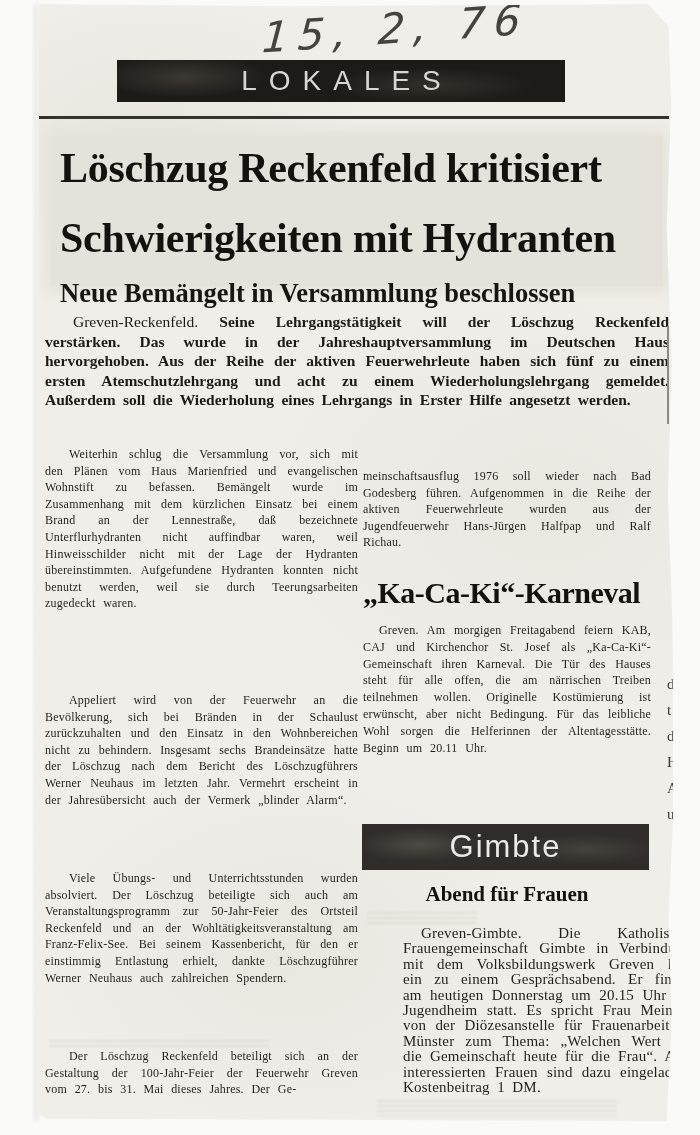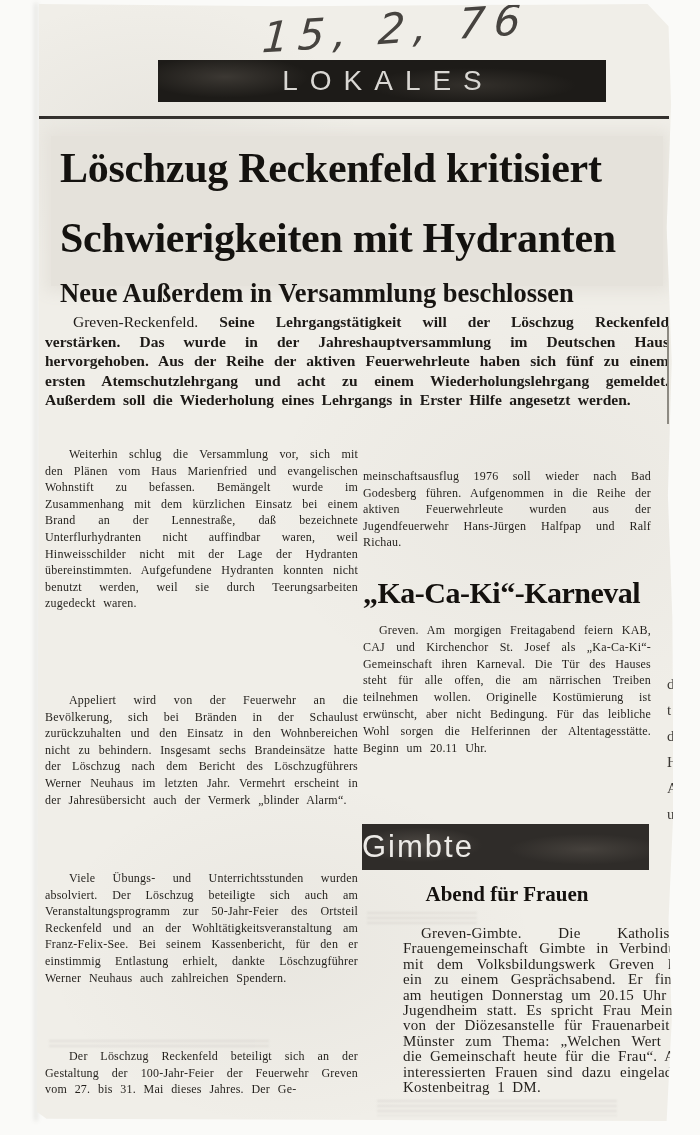--- a/index.html
+++ b/index.html
@@ -26,21 +26,21 @@
     font-family:"DejaVu Sans",sans-serif;font-style:italic;
     font-size:42px;color:#46433f;letter-spacing:9px;
     transform:rotate(-4deg) skewX(-8deg);white-space:nowrap;
   }
   .lokales-bar{
     position:absolute;left:80px;top:56px;width:448px;height:42px;
     background:#1d1b18;
     background-image:
       radial-gradient(ellipse 120px 30px at 15% 40%, rgba(140,132,122,0.28), transparent 70%),
       radial-gradient(ellipse 150px 25px at 70% 60%, rgba(130,122,112,0.22), transparent 70%);
-    display:flex;align-items:center;justify-content:center;margin-left:41px;
+    display:flex;align-items:center;justify-content:center;
   }
   .lokales-bar span{
     font-family:"Liberation Sans","DejaVu Sans",sans-serif;
     font-size:28px;color:#d9d7d3;letter-spacing:12px;padding-left:12px;font-weight:400;
   }
   .toprule{position:absolute;left:2px;top:112px;width:630px;height:3px;background:#2e2b28;}
   .headline-shade{
     position:absolute;left:14px;top:132px;width:612px;height:150px;
     background:#e5e2db;box-shadow:0 0 14px 6px #e5e2db;
   }
@@ -71,21 +71,21 @@
     position:absolute;left:326px;top:572px;width:288px;margin:0;
     font-size:30px;font-weight:700;color:#14110e;letter-spacing:-0.5px;white-space:nowrap;
   }
   .kk-body{top:618px;text-indent:16px;line-height:16.8px;}
   .gimbte-bar{
     position:absolute;left:325px;top:820px;width:287px;height:46px;
     background:#2f2c29;
     background-image:
       radial-gradient(ellipse 90px 25px at 20% 45%, rgba(150,142,132,0.30), transparent 70%),
       radial-gradient(ellipse 110px 22px at 78% 55%, rgba(140,132,122,0.24), transparent 70%);
-    display:flex;align-items:center;
+    display:flex;align-items:center;justify-content:center;
   }
   .gimbte-bar span{
     font-family:"Liberation Sans","DejaVu Sans",sans-serif;
     font-size:31px;color:#eceae6;letter-spacing:2px;font-weight:400;
   }
   .abend-head{
     position:absolute;left:326px;top:878px;width:288px;margin:0;
     font-size:21px;font-weight:700;color:#14110e;text-align:center;white-space:nowrap;
   }
   .gb-body{top:922px;text-indent:18px;font-size:15px;line-height:15.4px;word-spacing:3.5px;margin-left:40px;}
@@ -115,21 +115,21 @@
   <div class="lokales-bar">
     <span>LOKALES</span>
   </div>
 
   <div class="toprule"></div>
 
   <div class="headline-shade"></div>
 
   <div class="headline hl2">Schwierigkeiten mit Hydranten</div>
   <div class="headline hl1">Löschzug Reckenfeld kritisiert</div>
-  <div class="subhead">Neue Außerdem in Versammlung beschlossen</div>
+  <div class="subhead">Neue Bemängelt in Versammlung beschlossen</div>
 
   <p class="lead"><b class="loc">Greven-Reckenfeld.</b> <span>Seine Lehrgangstätigkeit will der Löschzug Reckenfeld verstärken. Das wurde in der Jahreshauptversammlung im Deutschen Haus hervorgehoben. Aus der Reihe der aktiven Feuerwehrleute haben sich fünf zu einem ersten Atemschutzlehrgang und acht zu einem Wiederholungslehrgang gemeldet. Außerdem soll die Wiederholung eines Lehrgangs in Erster Hilfe angesetzt werden.</span></p>
 
   <p class="bodytext p1">Weiterhin schlug die Versammlung vor, sich mit den Plänen vom Haus Marienfried und evangelischen Wohnstift zu befassen. Bemängelt wurde im Zusammenhang mit dem kürzlichen Einsatz bei einem Brand an der Lennestraße, daß bezeichnete Unterflurhydranten nicht auffindbar waren, weil Hinweisschilder nicht mit der Lage der Hydranten übereinstimmten. Aufgefundene Hydranten konnten nicht benutzt werden, weil sie durch Teerungsarbeiten zugedeckt waren.</p>
   <p class="bodytext p2">Appeliert wird von der Feuerwehr an die Bevölkerung, sich bei Bränden in der Schaulust zurückzuhalten und den Einsatz in den Wohnbereichen nicht zu behindern. Insgesamt sechs Brandeinsätze hatte der Löschzug nach dem Bericht des Löschzugführers Werner Neuhaus im letzten Jahr. Vermehrt erscheint in der Jahresübersicht auch der Vermerk „blinder Alarm“.</p>
   <p class="bodytext p3">Viele Übungs- und Unterrichtsstunden wurden absolviert. Der Löschzug beteiligte sich auch am Veranstaltungsprogramm zur 50-Jahr-Feier des Ortsteil Reckenfeld und an der Wohltätigkeitsveranstaltung am Franz-Felix-See. Bei seinem Kassenbericht, für den er einstimmig Entlastung erhielt, dankte Löschzugführer Werner Neuhaus auch zahlreichen Spendern.</p>
   <p class="bodytext p4">Der Löschzug Reckenfeld beteiligt sich an der Gestaltung der 100-Jahr-Feier der Feuerwehr Greven vom 27. bis 31. Mai dieses Jahres. Der Ge-</p>
 
   <p class="bodytext rcol cont">meinschaftsausflug 1976 soll wieder nach Bad Godesberg führen. Aufgenommen in die Reihe der aktiven Feuerwehrleute wurden aus der Jugendfeuerwehr Hans-Jürgen Halfpap und Ralf Richau.</p>
 

